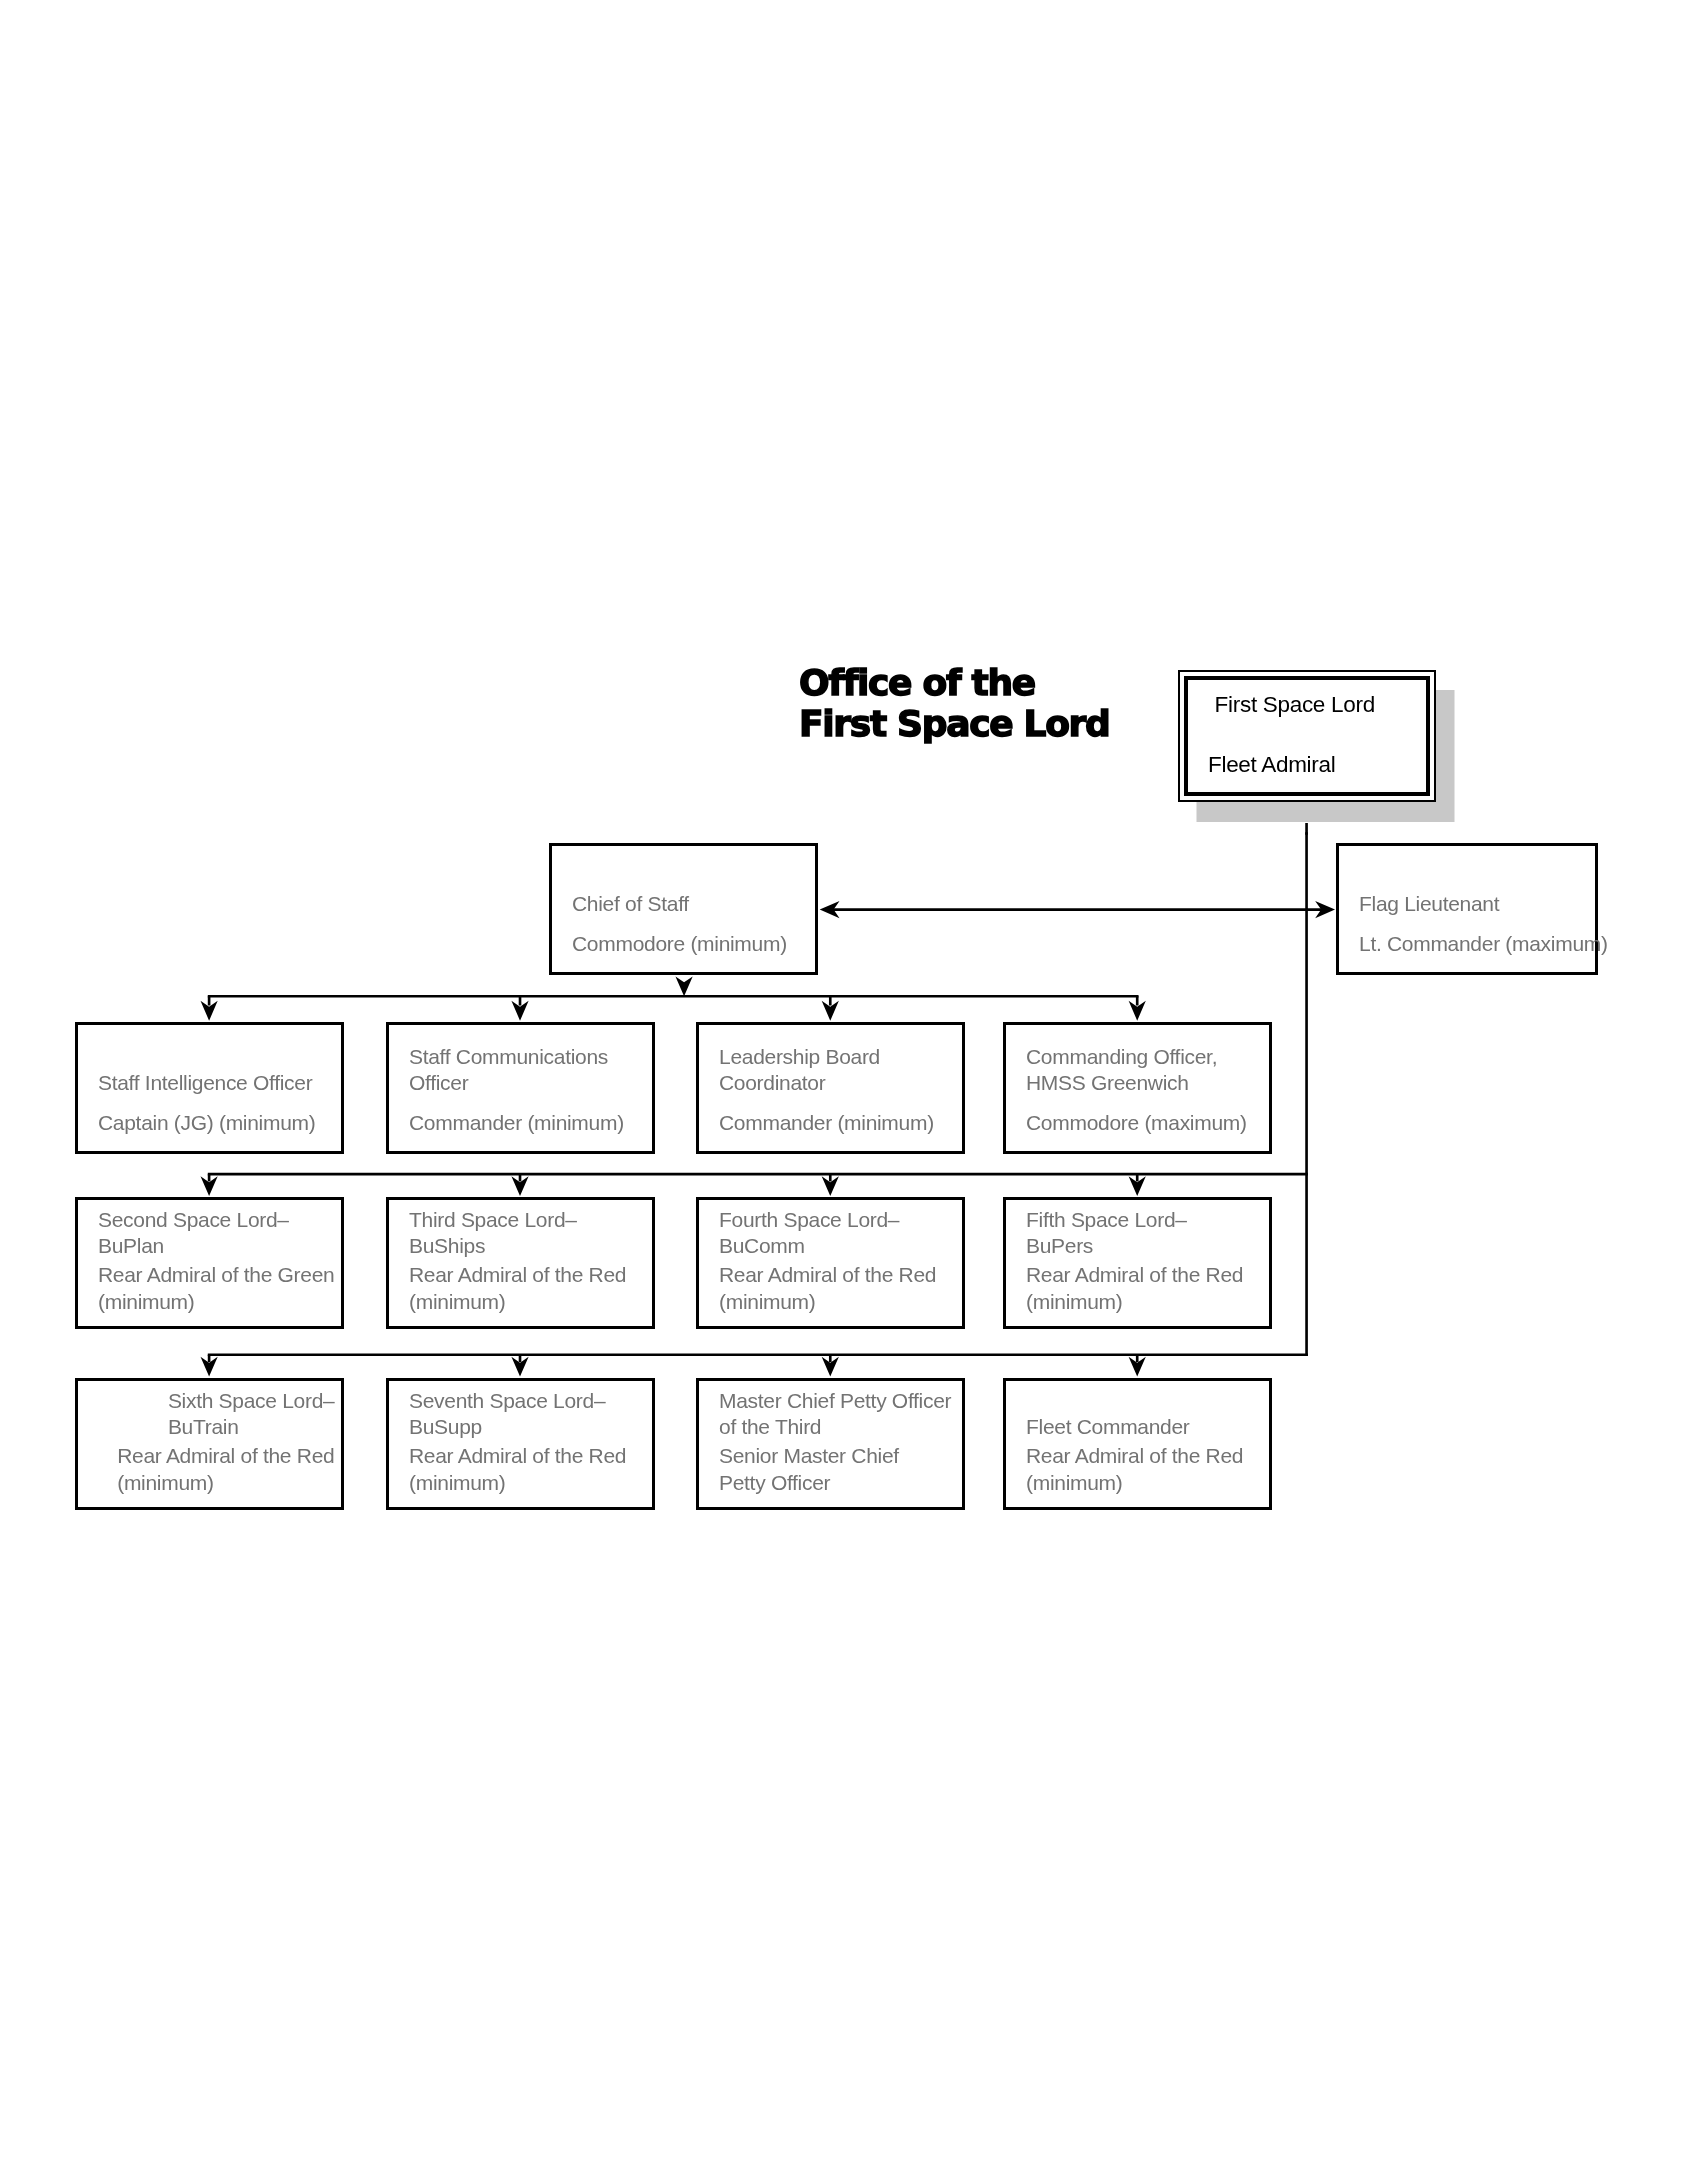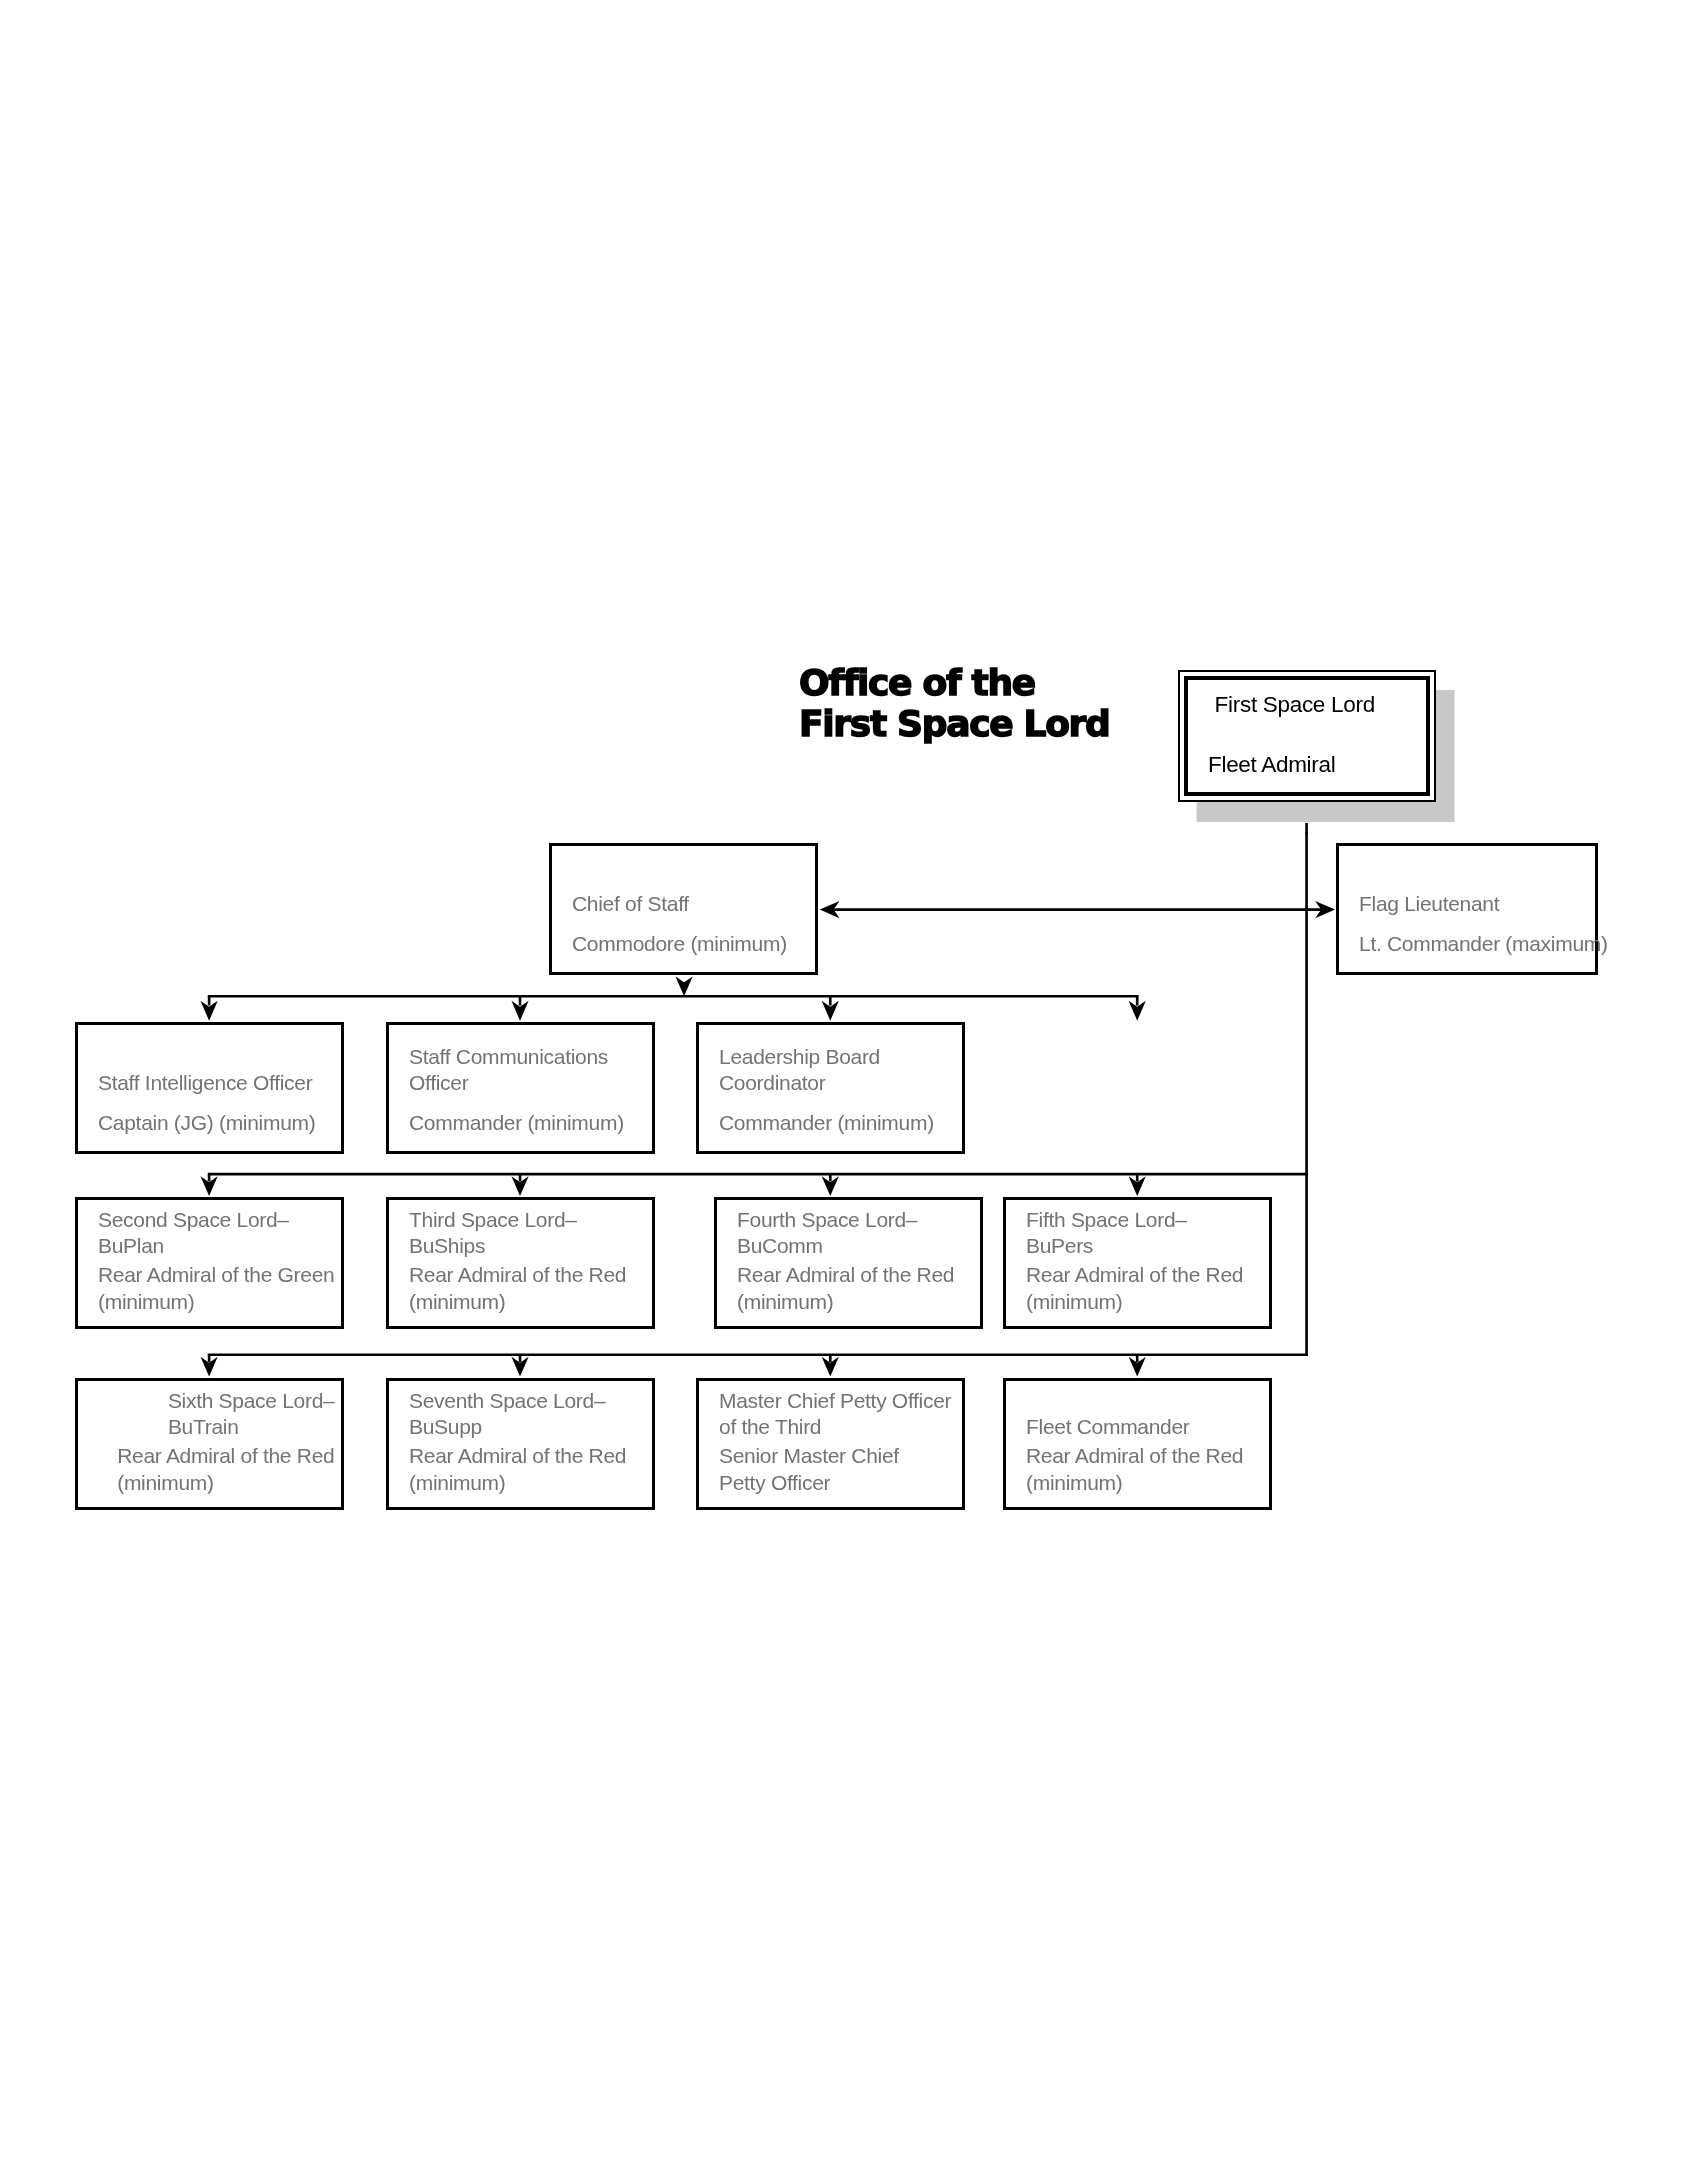--- a/index.html
+++ b/index.html
@@ -54,21 +54,21 @@
 
   
   #chief  { left: 549px;  top: 843px; }
   #flag   { left: 1336px; top: 843px; width: 262px; }
   #r1c1 { left: 75px;  top: 1022px; }
   #r1c2 { left: 386px;  top: 1022px; }
   #r1c3 { left: 696px; top: 1022px; }
   #r1c4 { left: 1003px; top: 1022px; }
   #r2c1 { left: 75px;  top: 1197px; }
   #r2c2 { left: 386px;  top: 1197px; }
-  #r2c3 { left: 696px; top: 1197px; margin-left: 18px; }
+  #r2c3 { left: 696px; top: 1197px; }
   #r2c4 { left: 1003px; top: 1197px; }
   #r3c1 { left: 75px;  top: 1378px; align-items: flex-end; }
   #r3c2 { left: 386px;  top: 1378px; }
   #r3c3 { left: 696px; top: 1378px; }
   #r3c4 { left: 1003px; top: 1378px; }
 </style>
 </head>
 <body>
 
 <div id="canvas">
@@ -164,20 +164,29 @@
   </div>
   <div class="node" id="r1c3">
     <p class="para">
       <span class="ln">Leadership Board</span>
       <span class="ln">Coordinator</span>
     </p>
     <p class="para">
         <span class="ln">Commander (minimum)</span>
       </p>
   </div>
+  <div class="node" id="r1c4">
+    <p class="para">
+      <span class="ln">Commanding Officer,</span>
+      <span class="ln">HMSS Greenwich</span>
+    </p>
+    <p class="para">
+        <span class="ln">Commodore (maximum)</span>
+      </p>
+  </div>
 
   <div class="node tight" id="r2c1">
     <p class="para">
       <span class="ln">Second Space Lord–</span>
       <span class="ln">BuPlan</span>
     </p>
     <p class="para">
       <span class="ln">Rear Admiral of the Green</span>
       <span class="ln">(minimum)</span>
     </p>

